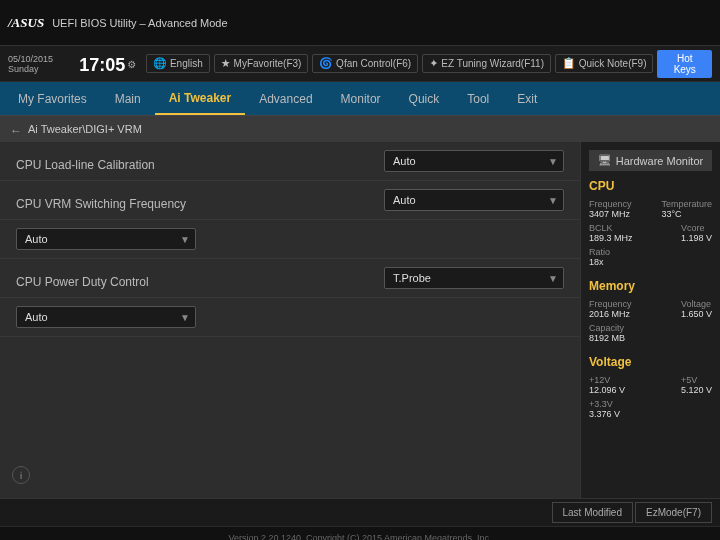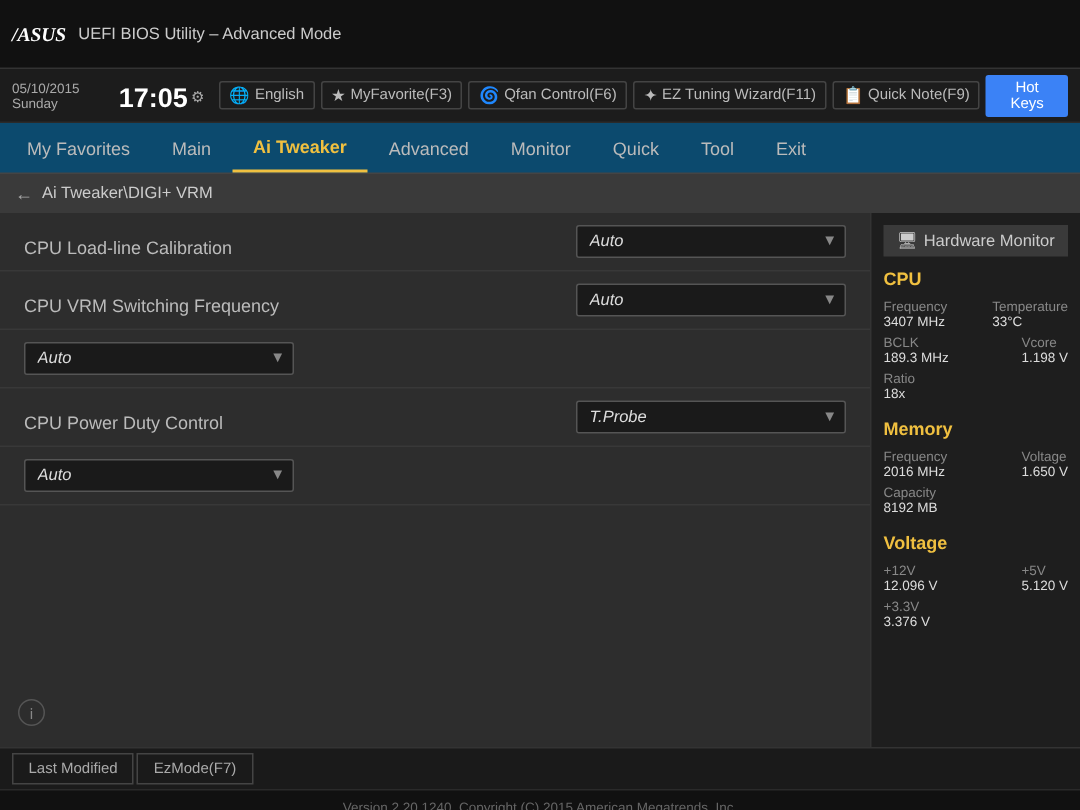--- a/index.html
+++ b/index.html
@@ -145,21 +145,20 @@
     .select-wrapper select {
       width: 100%;
       background: #1a1a1a;
       border: 1px solid #555;
       color: #ddd;
       font-size: 11px;
       padding: 4px 24px 4px 8px;
       border-radius: 2px;
       cursor: pointer;
       appearance: none;
-      font-style: italic;
       -webkit-appearance: none;
     }
     .select-arrow {
       position: absolute;
       right: 6px;
       top: 50%;
       transform: translateY(-50%);
       color: #888;
       pointer-events: none;
       font-size: 10px;
@@ -200,21 +199,21 @@
       justify-content: center;
       gap: 4px;
     }
 
     
     #status-bar {
       background: #1a1a1a;
       height: 28px;
       display: flex;
       align-items: center;
-      justify-content: flex-start;
+      justify-content: flex-end;
       padding: 0 8px;
       border-top: 1px solid #333;
       gap: 2px;
     }
     .status-item {
       font-size: 10px;
       color: #aaa;
       padding: 4px 10px;
       border: 1px solid #444;
       cursor: pointer;

